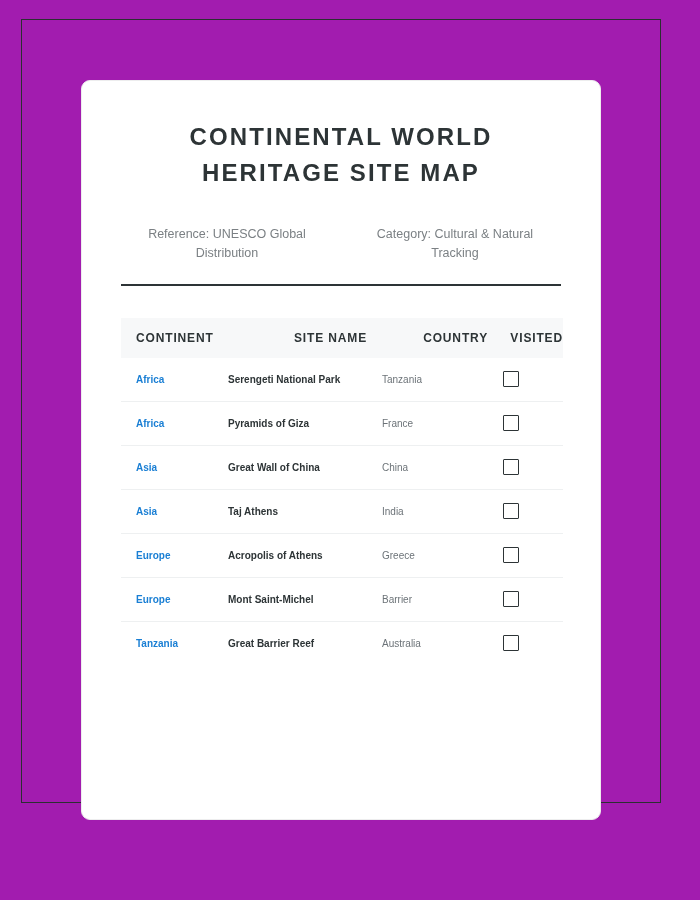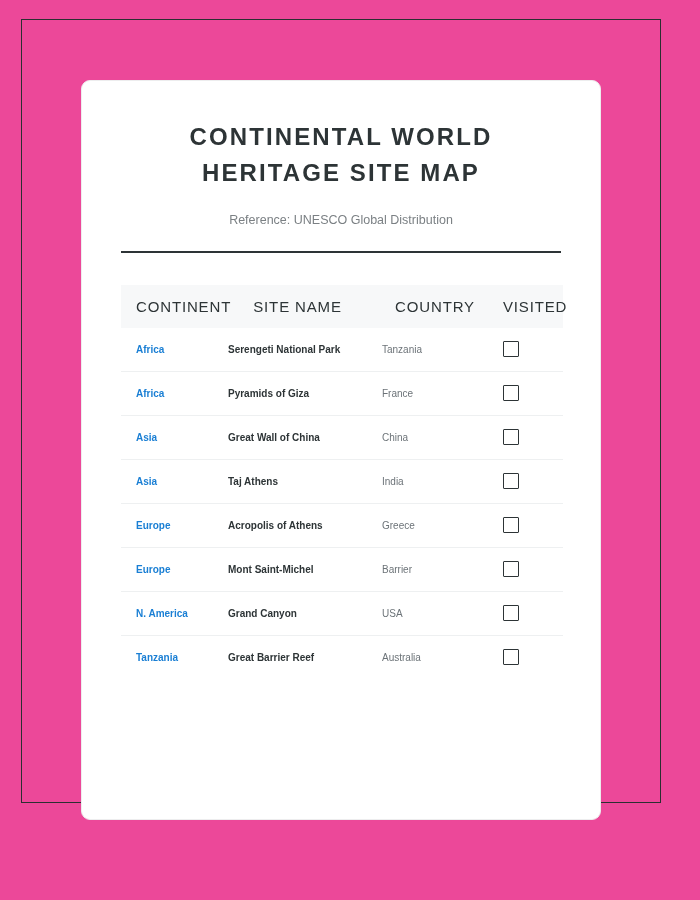--- a/index.html
+++ b/index.html
@@ -10,21 +10,21 @@
     height: 900px;
     background: #ffffff;
     font-family: "Liberation Sans", sans-serif;
     overflow: hidden;
   }
 
   #page-root {
     position: relative;
     width: 700px;
     height: 900px;
-    background: #ec4899;
+    background: #a21caf;
   }
 
   
   .page-frame {
     position: absolute;
     left: 21px;
     top: 19px;
     width: 640px;
     height: 784px;
     border: 1px solid #2b2f31;
@@ -56,21 +56,21 @@
     font-weight: bold;
     line-height: 36px;
     letter-spacing: 2.1px;
     color: #2d3436;
     text-transform: uppercase;
     white-space: pre-line;
   }
 
   .meta-row {
     display: flex;
-    margin-top: 20px;
+    margin-top: 34px;
     gap: 16px;
   }
   .meta-cell {
     flex: 1 1 0;
     text-align: center;
     font-size: 12.5px;
     line-height: 19px;
     color: #7b8084;
     padding: 0 8px;
   }
@@ -84,25 +84,25 @@
   
   .site-table {
     width: 100%;
     border-collapse: collapse;
     margin-top: 32px;
     table-layout: fixed;
   }
   .site-table thead th {
     background: #f7f8f9;
     color: #2d3436;
-    font-size: 15px;
-    font-weight: normal;
+    font-size: 12px;
+    font-weight: bold;
     letter-spacing: 0.85px;
     text-transform: uppercase;
-    text-align: center;
+    text-align: right;
     padding: 13px 0 13px 15px;
     border: 0;
     white-space: nowrap;
   }
   .col-continent { width: 92px; }
   .col-site      { width: 154px; }
   .col-country   { width: 121px; }
   .col-visited   { width: 75px; }
 
   .site-table tbody td {
@@ -150,20 +150,21 @@
   <div class="page-frame"></div>
 
   <div class="doc-card">
     <div class="card-inner">
 
       <h1 class="doc-title">Continental World
 Heritage Site Map</h1>
 
       <div class="meta-row">
         <div class="meta-cell">Reference: UNESCO Global Distribution</div>
+        <div class="meta-cell">Category: Cultural &amp; Natural Tracking</div>
       </div>
 
       <div class="rule"></div>
 
       <table class="site-table">
         <colgroup>
           <col class="col-continent">
           <col class="col-site">
           <col class="col-country">
           <col class="col-visited">
@@ -207,26 +208,20 @@
               <td class="cell-country">Greece</td>
               <td class="cell-visited"><span class="checkbox" role="checkbox" aria-checked="false"></span></td>
             </tr>
             <tr>
               <td class="cell-continent">Europe</td>
               <td class="cell-site">Mont Saint-Michel</td>
               <td class="cell-country">Barrier</td>
               <td class="cell-visited"><span class="checkbox" role="checkbox" aria-checked="false"></span></td>
             </tr>
             <tr>
-              <td class="cell-continent">N. America</td>
-              <td class="cell-site">Grand Canyon</td>
-              <td class="cell-country">USA</td>
-              <td class="cell-visited"><span class="checkbox" role="checkbox" aria-checked="false"></span></td>
-            </tr>
-            <tr>
               <td class="cell-continent">Tanzania</td>
               <td class="cell-site">Great Barrier Reef</td>
               <td class="cell-country">Australia</td>
               <td class="cell-visited"><span class="checkbox" role="checkbox" aria-checked="false"></span></td>
             </tr>
           </tbody>
       </table>
 
     </div>
   </div>

